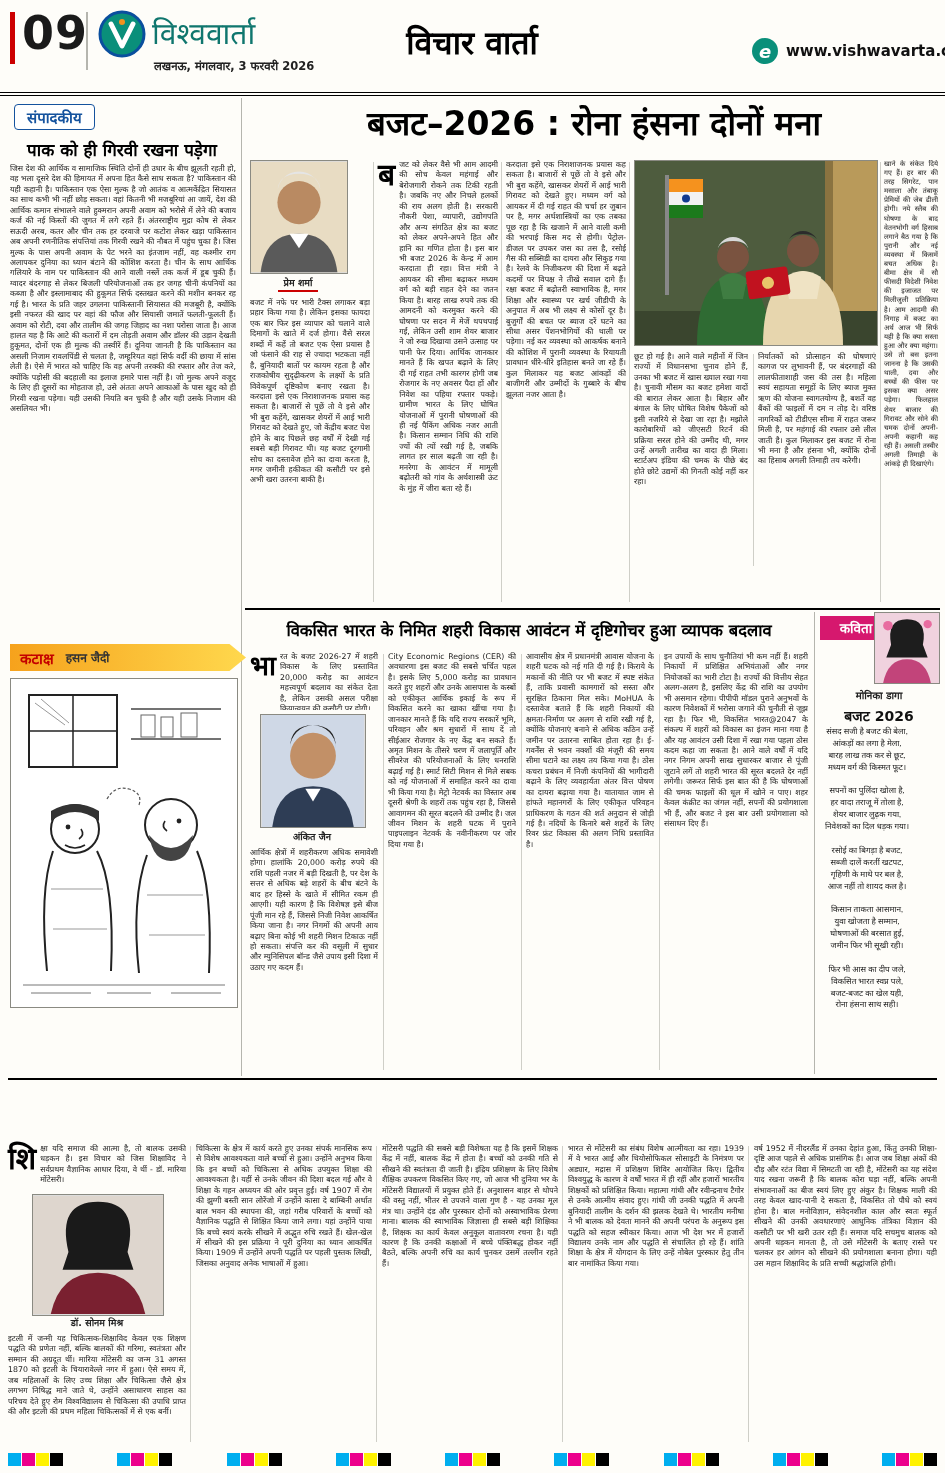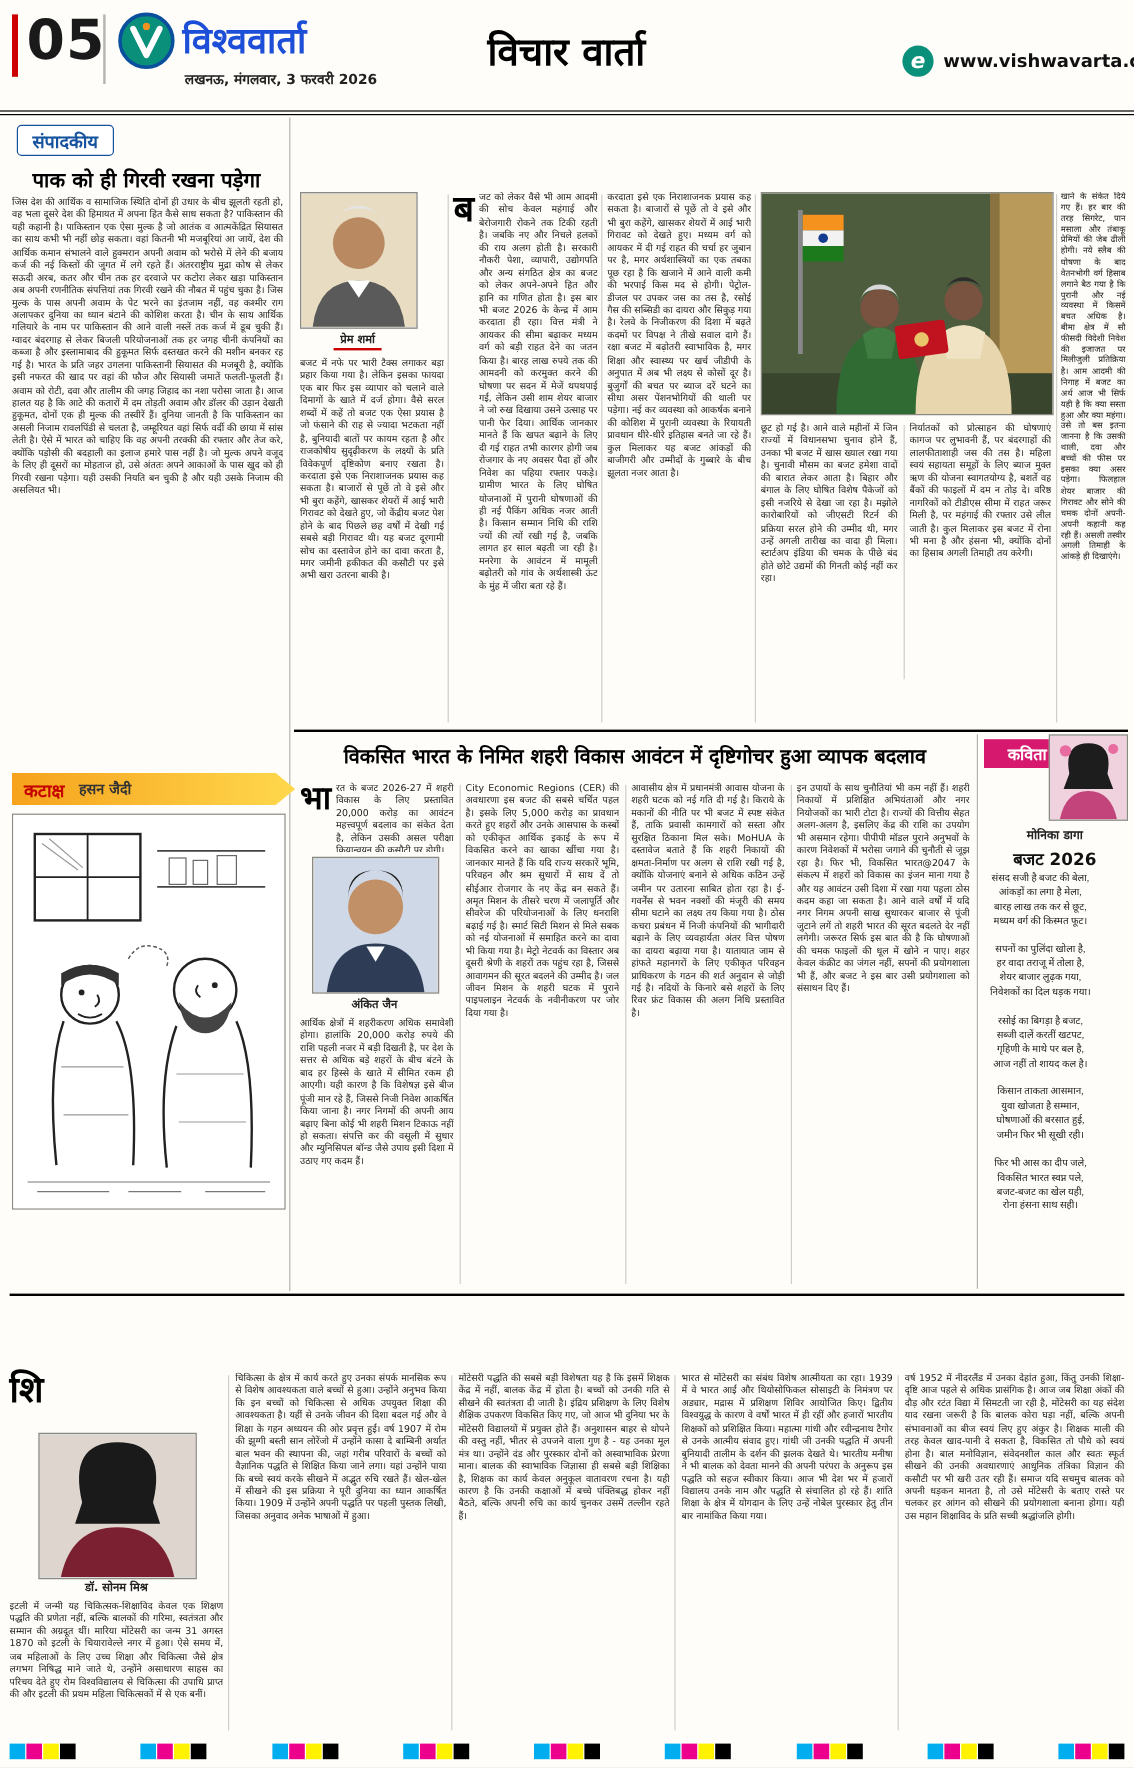--- a/index.html
+++ b/index.html
@@ -11,21 +11,21 @@
   .hl{font-weight:bold;color:#000;text-align:center;}
   .dc{float:left;font-size:27px;line-height:.95;font-weight:bold;padding:1px 4px 0 0;color:#000;}
   .vrule{background:#b5b5ae;width:1px;}
   .hrule{background:#000;height:1.5px;}
   .crule{background:#cfcfc8;width:1px;}
   .caption{font-size:9.5px;font-weight:bold;text-align:center;color:#222;}
   .photo-frame{border:1px solid #8a8a82;background:#ddd;overflow:hidden;}
   
   #hdr{border-bottom:4px double #000;}
   #pagenum{font-size:46px;font-weight:bold;color:#1a1a1a;letter-spacing:1px;}
-  #brand{font-size:30px;font-weight:bold;color:#1d4ed8;}
+  #brand{font-size:30px;font-weight:normal;color:#0f766e;}
   #dateline{font-size:11.5px;font-weight:600;color:#222;}
   #sec-title{font-size:32px;font-weight:bold;color:#000;text-align:center;}
   #site{font-size:15px;font-weight:bold;color:#111;}
   #globe{width:26px;height:26px;border-radius:50%;background:#0a8f7a;color:#fff;
          display:flex;align-items:center;justify-content:center;font-size:18px;font-style:italic;font-weight:bold;}
   
   #edit-label{display:inline-block;border:1.3px solid #15539e;border-radius:4px;color:#15539e;
               font-weight:bold;font-size:15px;padding:2px 12px;background:#fff;}
   
   #ribbon{background:linear-gradient(90deg,#f6a21c,#ffd84d);
@@ -44,21 +44,21 @@
   .cbar-group{display:flex;gap:1px;}
   .cbar{width:13px;height:13px;}
 </style>
 </head>
 <body>
 
 <div id="page">
 
   <div id="hdr" class="abs" style="left:0;top:0;width:945px;height:92px;">
     <div class="abs" style="left:10px;top:12px;width:5px;height:52px;background:#c00;"></div>
-    <div id="pagenum" class="abs" style="left:22px;top:6px;">05</div>
+    <div id="pagenum" class="abs" style="left:22px;top:6px;">09</div>
     <div class="abs vrule" style="left:86px;top:12px;height:58px;width:1.5px;"></div>
 
     <div class="abs" style="left:98px;top:10px;width:48px;height:48px;">
       <svg width="48" height="48" viewBox="0 0 48 48">
         <circle cx="24" cy="24" r="22" fill="#0a8f7a"></circle>
         <circle cx="24" cy="24" r="22" fill="none" stroke="#0a4f9e" stroke-width="3"></circle>
         <path d="M13 14 L24 36 L35 14" fill="none" stroke="#fff" stroke-width="5" stroke-linecap="round" stroke-linejoin="round"></path>
         <circle cx="24" cy="12" r="3" fill="#f5921e"></circle>
       </svg>
     </div>
@@ -110,20 +110,21 @@
       <path d="M154 142 q-4 6 2 10" fill="none" stroke="#222" stroke-width="1.6"></path>
       <path d="M136 176 q-16 44 -8 118 M186 172 q16 36 12 122" fill="none" stroke="#222" stroke-width="2"></path>
       <path d="M136 216 h56 M138 256 h56" stroke="#999" stroke-width="1"></path>
 
       <path d="M96 120 q8 -14 22 -10 q14 4 10 16" fill="none" stroke="#555" stroke-width="1.2" stroke-dasharray="3 2"></path>
 
       <path d="M12 306 h202 M20 314 h60 M96 314 h44 M160 314 h50" stroke="#777" stroke-width="1"></path>
     </svg>
   </div>
 
+  <div class="abs hl" style="left:248px;top:100px;width:692px;font-size:33px;">बजट–2026 : रोना हंसना दोनों मना</div>
 
   <div class="abs photo-frame" style="left:250px;top:160px;width:96px;height:112px;">
     <svg width="96" height="112" viewBox="0 0 40 46">
       <rect width="40" height="46" fill="#e8dcc3"></rect>
       <circle cx="20" cy="17" r="9" fill="#b98a62"></circle>
       <path d="M11 13 a9 9 0 0 1 18 0 q0 -8 -9 -8 q-9 0 -9 8z" fill="#e5e5e5"></path>
       <path d="M4 46 q2 -16 16 -16 q14 0 16 16z" fill="#5a5a5a"></path>
       <path d="M16 30 l4 6 l4 -6" fill="#fff"></path>
     </svg>
   </div>
@@ -247,20 +248,21 @@
 
 फिर भी आस का दीप जले,
 विकसित भारत स्वप्न पले,
 बजट-बजट का खेल यही,
 रोना हंसना साथ सही।</div>
 
   <div class="abs hrule" style="left:8px;top:1078px;width:929px;height:2px;"></div>
 
   <div class="abs" style="left:8px;top:1144px;width:178px;height:48px;">
     <span class="dc" style="font-size:30px;">शि</span>
+      <span class="txt" style="display:block;height:100%;">क्षा यदि समाज की आत्मा है, तो बालक उसकी धड़कन है। इस विचार को जिस शिक्षाविद ने सर्वप्रथम वैज्ञानिक आधार दिया, वे थीं - डॉ. मारिया मोंटेसरी।</span>
   </div>
 
   <div class="abs photo-frame" style="left:32px;top:1194px;width:130px;height:120px;">
     <svg width="130" height="120" viewBox="0 0 44 40">
       <rect width="44" height="40" fill="#ded6ce"></rect>
       <circle cx="22" cy="15" r="9" fill="#b98a62"></circle>
       <path d="M12 19 q-4 -17 10 -17 q14 0 10 17 l2 6 l-4 0 l-16 0 l-4 0z" fill="#1a1a1a"></path>
       <path d="M6 40 q3 -14 16 -14 q13 0 16 14z" fill="#7a2030"></path>
     </svg>
   </div>

